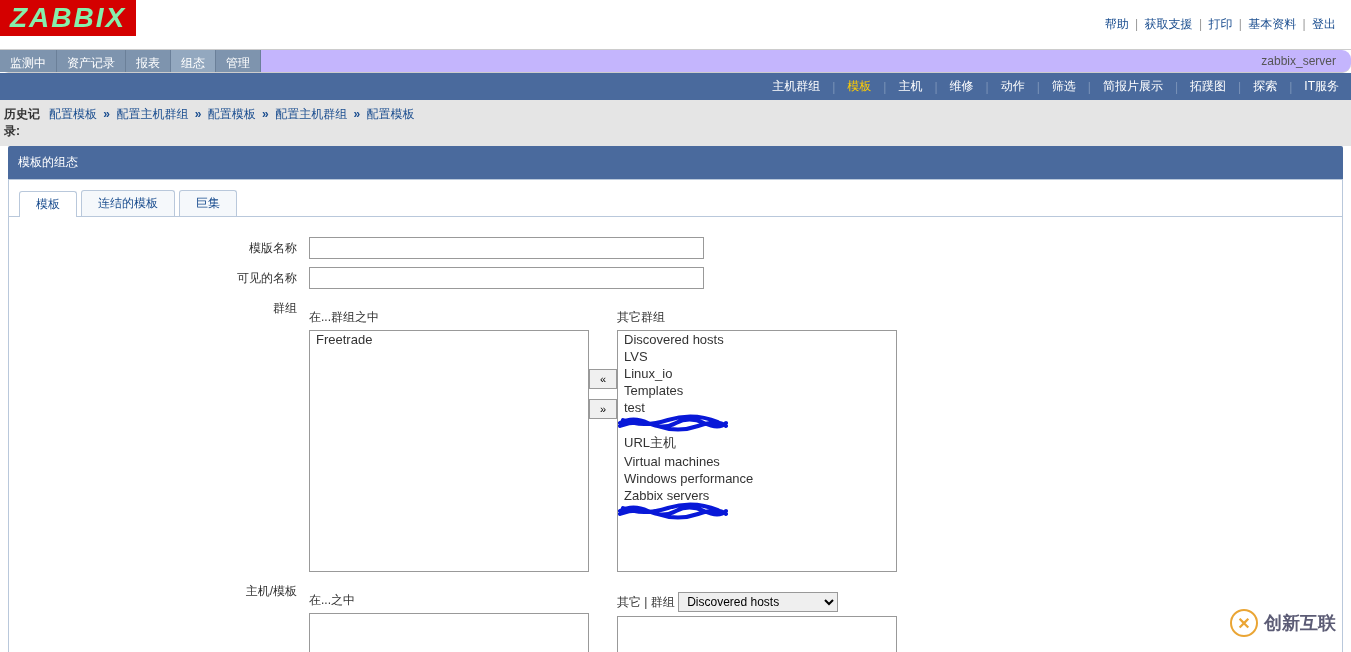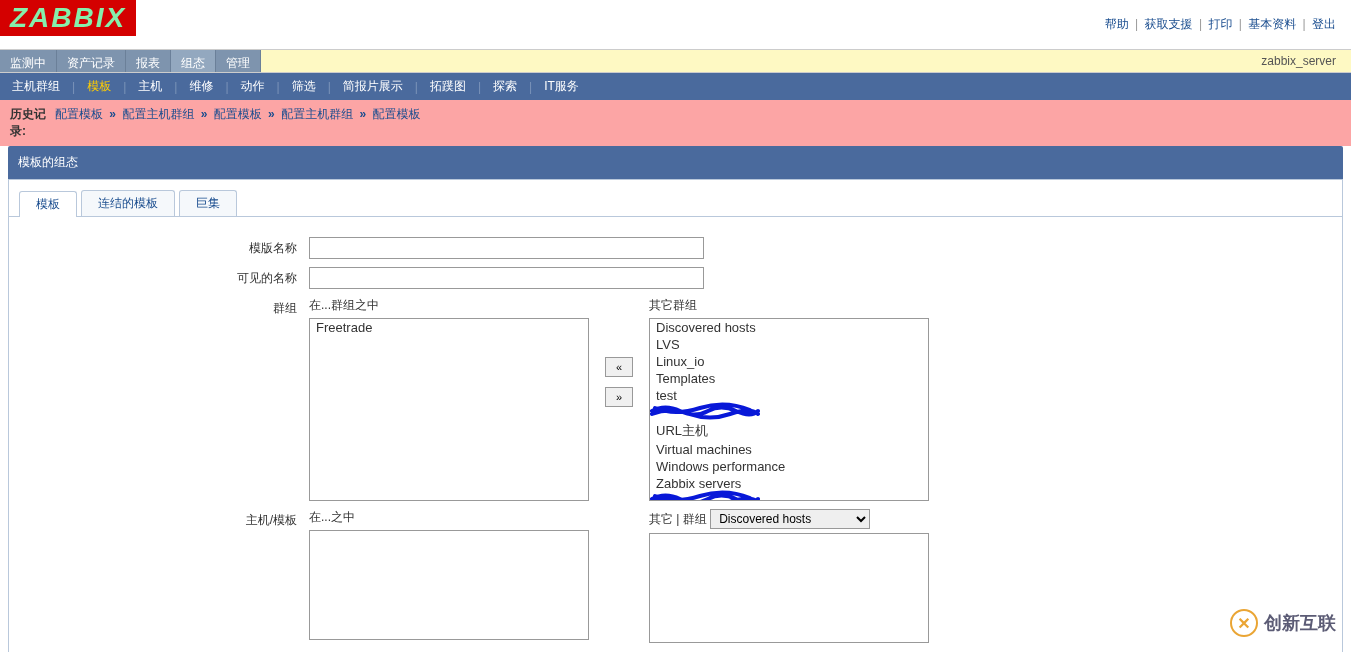--- a/index.html
+++ b/index.html
@@ -4,58 +4,58 @@
   <style>
     * { margin: 0; padding: 0; box-sizing: border-box; }
     body { font-family: Arial, sans-serif; font-size: 12px; color: #333; background: #fff; }
     
     .top-header { display: flex; justify-content: space-between; align-items: flex-start; border-bottom: 1px solid #ccc; }
     .logo { background: #D40000; color: #86efac; font-size: 28px; font-weight: bold; font-style: italic; padding: 2px 10px; letter-spacing: 2px; }
     .top-links { padding: 16px 15px; font-size: 12px; color: #1A4D8F; }
     .top-links span { cursor: pointer; }
     .top-links .sep { color: #999; margin: 0 3px; }
     
-    .server-row { background: #fef9c3; text-align: right; padding: 4px 15px; color: #555; border-bottom: 1px solid #ccc; position: relative; }
+    .server-row { background: #c4b5fd; text-align: right; padding: 4px 15px; color: #555; border-bottom: 1px solid #ccc; position: relative; border-radius: 9px; }
     .main-tabs { display: flex; position: absolute; left: 0; top: 0; height: 100%; }
     .main-tab { background: #7E94AE; color: #fff; padding: 5px 10px; font-size: 12px; cursor: pointer; border-right: 1px solid #6B8099; }
     .main-tab.active { background: #93A8BF; color: #fff; }
     
-    .sub-nav { background: #4A6A9D; display: flex; align-items: center; padding: 0; position: relative; }
+    .sub-nav { background: #4A6A9D; display: flex; align-items: center; padding: 0; position: relative; justify-content: flex-end; }
     .sub-nav-item { color: #fff; padding: 5px 12px; cursor: pointer; font-size: 12px; }
     .sub-nav-item.active { color: #FFCC00; }
     .sub-nav-sep { color: #7A93B8; }
     .search-box { margin-left: auto; display: flex; padding: 2px 5px; }
     .search-input { width: 160px; height: 18px; border: 1px solid #999; padding: 0 4px; }
     .search-btn { background: #D0DCE8; border: 1px solid #888; padding: 0 8px; font-size: 12px; cursor: pointer; margin-left: 2px; }
     
-    .breadcrumb-row { display: flex; padding: 6px 10px; background: #fca5a5; }
+    .breadcrumb-row { display: flex; padding: 6px 4px; background: #e5e5e5; }
     .breadcrumb-label { color: #333; font-weight: bold; width: 45px; }
     .breadcrumb-items { color: #1A4D8F; }
     .breadcrumb-items a { color: #1A4D8F; text-decoration: none; cursor: pointer; }
     .bc-sep { color: #1A4D8F; margin: 0 3px; font-weight: bold; }
     
     .content-wrapper { padding: 0 8px; }
     .panel-header { background: #4A6A9D; color: #fff; padding: 8px 10px; font-size: 12px; border-radius: 2px 2px 0 0; }
     .panel-body { border: 1px solid #B9C8DB; background: #fff; }
     
     .inner-tabs { display: flex; padding: 10px 10px 0 10px; border-bottom: 1px solid #B9C8DB; gap: 4px; }
     .inner-tab { border: 1px solid #B9C8DB; border-bottom: none; padding: 4px 16px; background: #F5F8FB; color: #1A4D8F; cursor: pointer; border-radius: 3px 3px 0 0; }
     .inner-tab.active { background: #fff; position: relative; top: 1px; }
     
     .form-area { padding: 20px 40px; }
     .form-row { display: flex; margin-bottom: 8px; align-items: flex-start; }
     .form-label { width: 260px; text-align: right; padding-right: 12px; padding-top: 3px; }
     .form-control { }
     .text-input { width: 395px; height: 22px; border: 1px solid #999; padding: 2px 4px; }
     .text-input.small { width: 160px; }
     
-    .dual-list-wrapper { display: flex; gap: 16px; align-items: flex-start; }
+    .dual-list-wrapper { display: flex; gap: 0; align-items: flex-start; margin-top: 12px; }
     .list-col { }
     .list-label { margin-bottom: 4px; font-size: 12px; }
-    .list-box { width: 280px; height: 183px; border: 1px solid #999; overflow-y: auto; background: #fff; }
+    .list-box { width: 280px; height: 242px; border: 1px solid #999; overflow-y: auto; background: #fff; }
     .list-box.tall { height: 110px; }
     .list-item { padding: 1px 6px; cursor: pointer; font-size: 13px; color: #333; }
     .list-item.scribbled { position: relative; color: transparent; }
     .scribble { position: absolute; left: 0; top: -2px; width: 110px; height: 18px; }
     .move-buttons { display: flex; flex-direction: column; gap: 10px; padding-top: 60px; }
     .move-btn { width: 28px; height: 20px; border: 1px solid #999; background: #F0F0F0; cursor: pointer; font-size: 11px; }
     .dropdown { border: 1px solid #999; padding: 1px 4px; font-size: 12px; width: 160px; }
     
     .new-group-row { background: #EAF7EA; margin: 10px -40px; padding: 8px 40px; }
     

